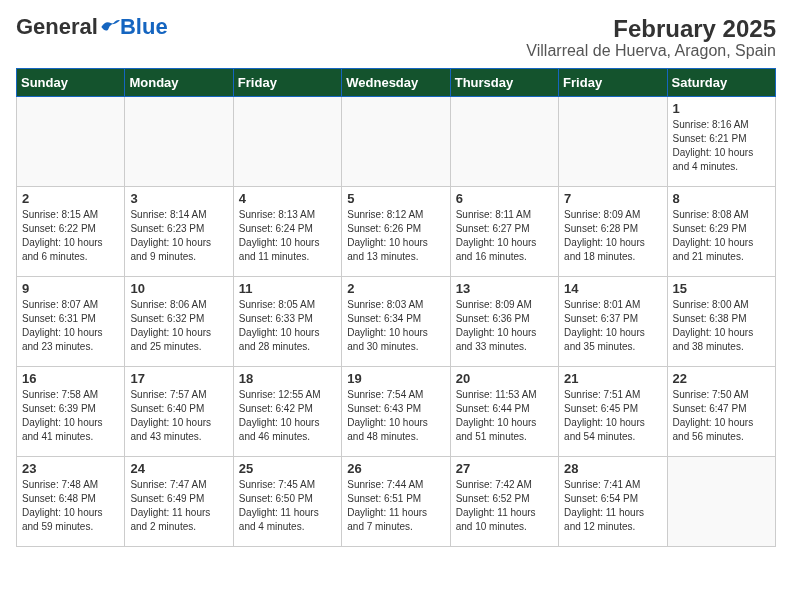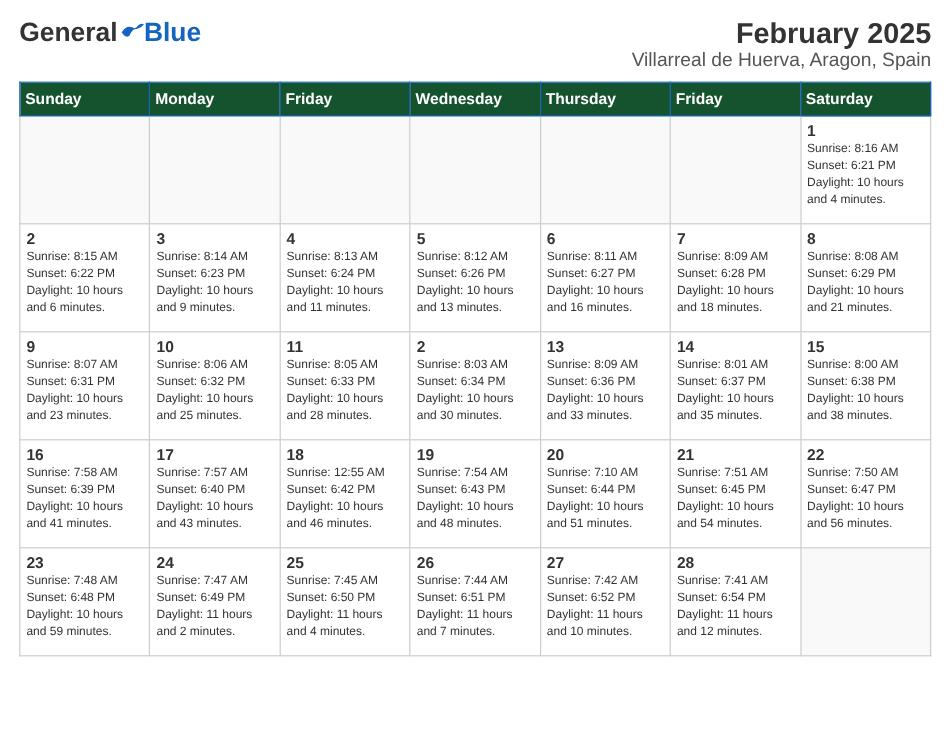--- a/index.html
+++ b/index.html
@@ -241,21 +241,21 @@
 Daylight: 10 hours and 46 minutes.</div>
         </td>
         <td>
           <span class="day-number">19</span>
           <div class="day-info" style="white-space: pre-line;">Sunrise: 7:54 AM
 Sunset: 6:43 PM
 Daylight: 10 hours and 48 minutes.</div>
         </td>
         <td>
           <span class="day-number">20</span>
-          <div class="day-info" style="white-space: pre-line;">Sunrise: 7:10 AM
+          <div class="day-info" style="white-space: pre-line;">Sunrise: 11:53 AM
 Sunset: 6:44 PM
 Daylight: 10 hours and 51 minutes.</div>
         </td>
         <td>
           <span class="day-number">21</span>
           <div class="day-info" style="white-space: pre-line;">Sunrise: 7:51 AM
 Sunset: 6:45 PM
 Daylight: 10 hours and 54 minutes.</div>
         </td>
         <td>

